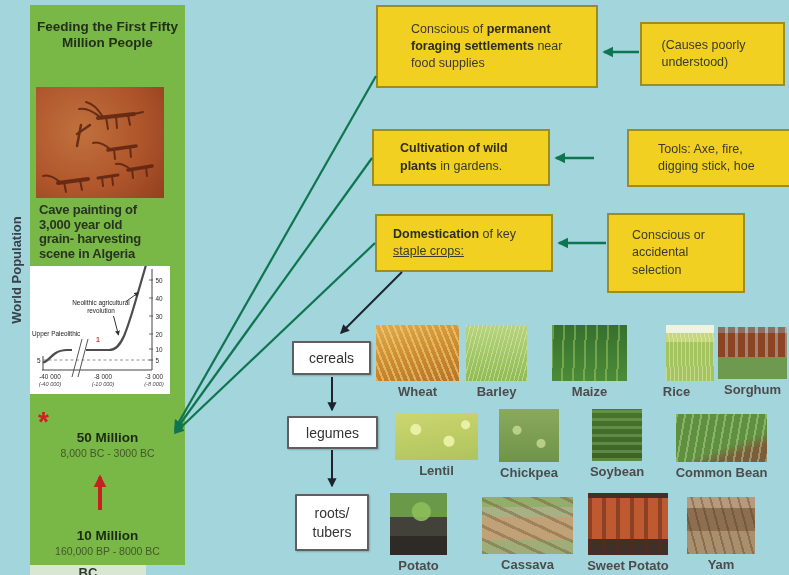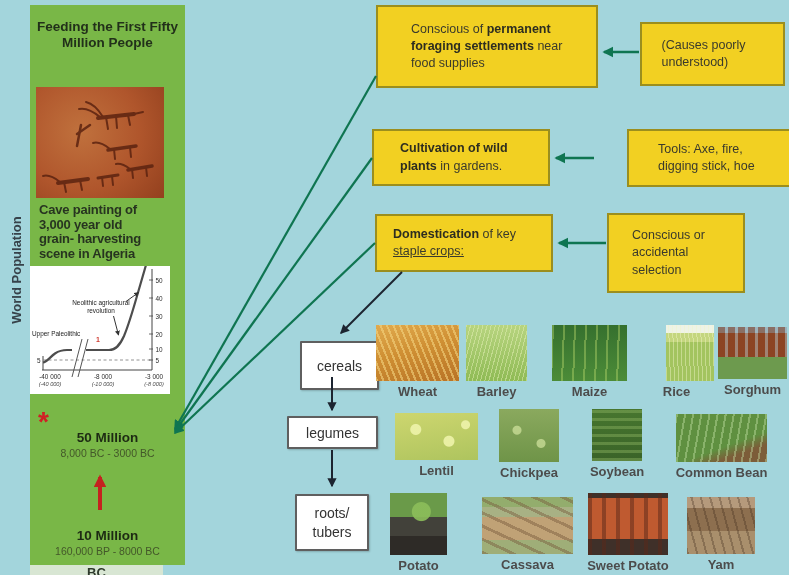--- a/index.html
+++ b/index.html
@@ -11,21 +11,21 @@
   .sb-title{position:absolute;top:14px;left:0;right:0;text-align:center;font-weight:bold;font-size:13.5px;line-height:15.5px;color:#22301a;}
   .cave{position:absolute;left:6px;top:82px;width:128px;height:111px;background:radial-gradient(circle at 35% 40%, #c0713d 0%, #b0562c 55%, #93401e 100%);}
   .cave svg{position:absolute;left:0;top:0;}
   .cave-cap{position:absolute;left:9px;top:198px;width:114px;font-size:13px;line-height:14.5px;color:#273420;font-weight:bold;letter-spacing:-0.2px;}
   .popchart{position:absolute;left:0;top:261px;width:140px;height:128px;background:#ffffff;}
   .asterisk{position:absolute;left:8px;top:403px;font-size:28px;font-weight:bold;color:#d02025;line-height:28px;}
   .m-val{position:absolute;left:0;right:0;text-align:center;font-weight:bold;font-size:13.5px;color:#1d2a13;}
   .m-range{position:absolute;left:0;right:0;text-align:center;font-size:10.5px;color:#44582a;}
   .m50v{top:425px;} .m50r{top:442px;} .m10v{top:523px;} .m10r{top:540px;}
   .world-pop{position:absolute;left:16px;top:270px;transform:translate(-50%,-50%) rotate(-90deg);white-space:nowrap;font-weight:bold;font-size:13px;color:#37424a;z-index:2;}
-  .bc-strip{position:absolute;left:30px;top:565px;width:133px;height:10px;background:#d8e6d3;z-index:2;text-align:center;}
+  .bc-strip{position:absolute;left:30px;top:565px;width:116px;height:10px;background:#d8e6d3;z-index:2;text-align:center;}
   .bc-strip span{font-weight:bold;font-size:13px;color:#2e3a2c;position:relative;top:-2px;}
 
   
   .ybox{position:absolute;background:#f2d022;border:2px solid #9b8e1e;display:flex;align-items:center;justify-content:center;z-index:2;}
   .ytext{font-size:12.5px;line-height:1.38;color:#3a3a2c;text-align:left;}
   .seg-bold{font-weight:bold;color:#2d2d20;}
   .seg-underline{text-decoration:underline;}
   .yb-formation{left:376px;top:5px;width:222px;height:83px;}
   .yb-formation .ytext{width:152px;}
   .yb-causes{left:640px;top:22px;width:145px;height:64px;}
@@ -34,21 +34,21 @@
   .yb-cultivation .ytext{width:122px;}
   .yb-tools{left:627px;top:129px;width:180px;height:58px;}
   .yb-tools .ytext{width:118px;}
   .yb-domestication{left:375px;top:214px;width:178px;height:58px;}
   .yb-domestication .ytext{width:142px;}
   .yb-selection{left:607px;top:213px;width:138px;height:80px;}
   .yb-selection .ytext{width:88px;}
 
   
   .catbox{position:absolute;background:#ffffff;border:2px solid #5f5f5f;border-radius:1px;display:flex;align-items:center;justify-content:center;text-align:center;font-size:14px;color:#333;z-index:2;box-shadow:1px 1px 2px rgba(0,0,0,0.2);}
-  .cb-cereals{left:300px;top:341px;width:79px;height:49px;}
+  .cb-cereals{left:292px;top:341px;width:79px;height:34px;}
   .cb-legumes{left:287px;top:416px;width:91px;height:33px;}
   .cb-roots{left:295px;top:494px;width:74px;height:57px;line-height:1.3;}
 
   
   .crop{position:absolute;z-index:2;}
   .cimg{width:100%;height:100%;}
   .clbl{position:absolute;top:100%;left:50%;transform:translateX(-50%);margin-top:3px;white-space:nowrap;font-size:13px;font-weight:bold;color:#4c4c4c;}
   .c-wheat{left:376px;top:325px;width:83px;height:56px;}
   .c-wheat .cimg{background:repeating-linear-gradient(68deg,rgba(246,216,132,.55) 0 2px,rgba(0,0,0,0) 2px 6px),linear-gradient(165deg,#e0aa4e 0%,#cf8f33 45%,#b87326 100%);}
   .c-barley{left:466px;top:325px;width:61px;height:56px;}

